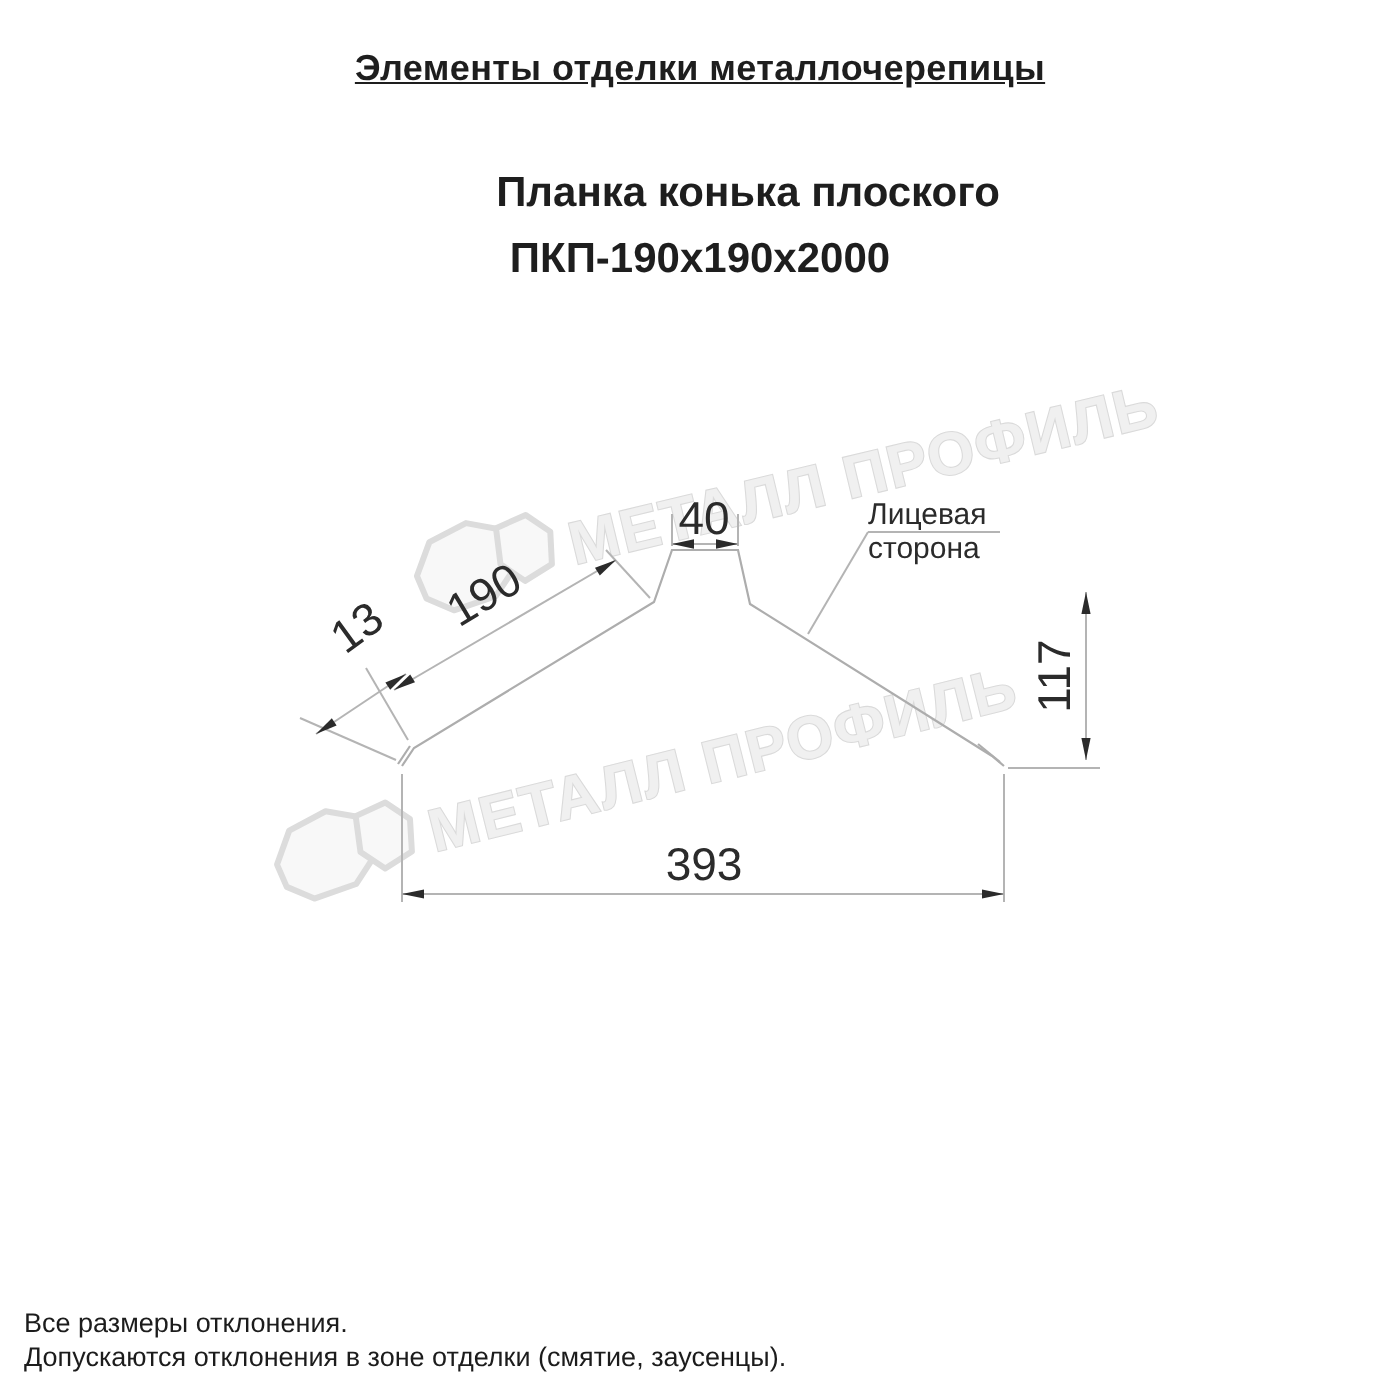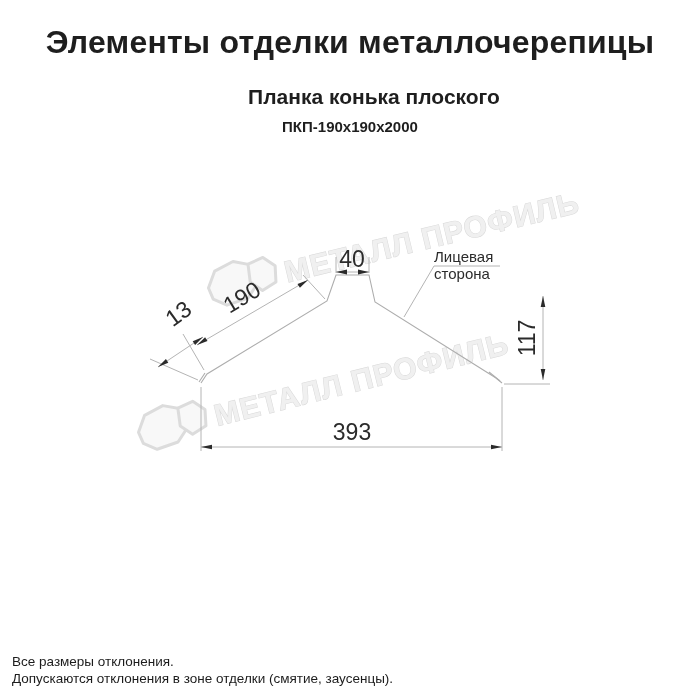--- a/index.html
+++ b/index.html
@@ -1,23 +1,23 @@
 <!DOCTYPE html>
 <html><head>
 <meta charset="utf-8">
 <style>
   html,body{margin:0;padding:0;}
   body{
     width:700px;height:700px;position:relative;background:#ffffff;
     font-family:"Liberation Sans","DejaVu Sans",sans-serif;overflow:hidden;
   }
   .hdr{position:absolute;left:0;width:700px;text-align:center;color:#1e1e1e;font-weight:bold;}
-  .t1{top:24px;font-size:32px;letter-spacing:0.2px;}
+  .t1{top:24px;font-size:18px;letter-spacing:0.2px;text-decoration:underline;}
   .t2{top:85px;font-size:21px;padding-left:24px;}
-  .t3{top:118px;font-size:15px;}
+  .t3{top:118px;font-size:21px;}
   svg{position:absolute;left:0;top:0;}
   .ln{stroke:#b4b4b4;stroke-width:1;fill:none;}
   .prof{stroke:#adadad;stroke-width:1.1;fill:none;}
   .arr{fill:#2b2b2b;stroke:none;}
   .dim{fill:#2b2b2b;font-size:23px;font-family:"Liberation Sans","DejaVu Sans",sans-serif;}
   .lbl{fill:#2b2b2b;font-size:15px;font-family:"Liberation Sans","DejaVu Sans",sans-serif;}
   .wm-text{
     font-family:"Liberation Sans","DejaVu Sans",sans-serif;font-weight:bold;font-size:30px;
     letter-spacing:1px;stroke:#dadada;stroke-width:1.1;paint-order:stroke;
   }

